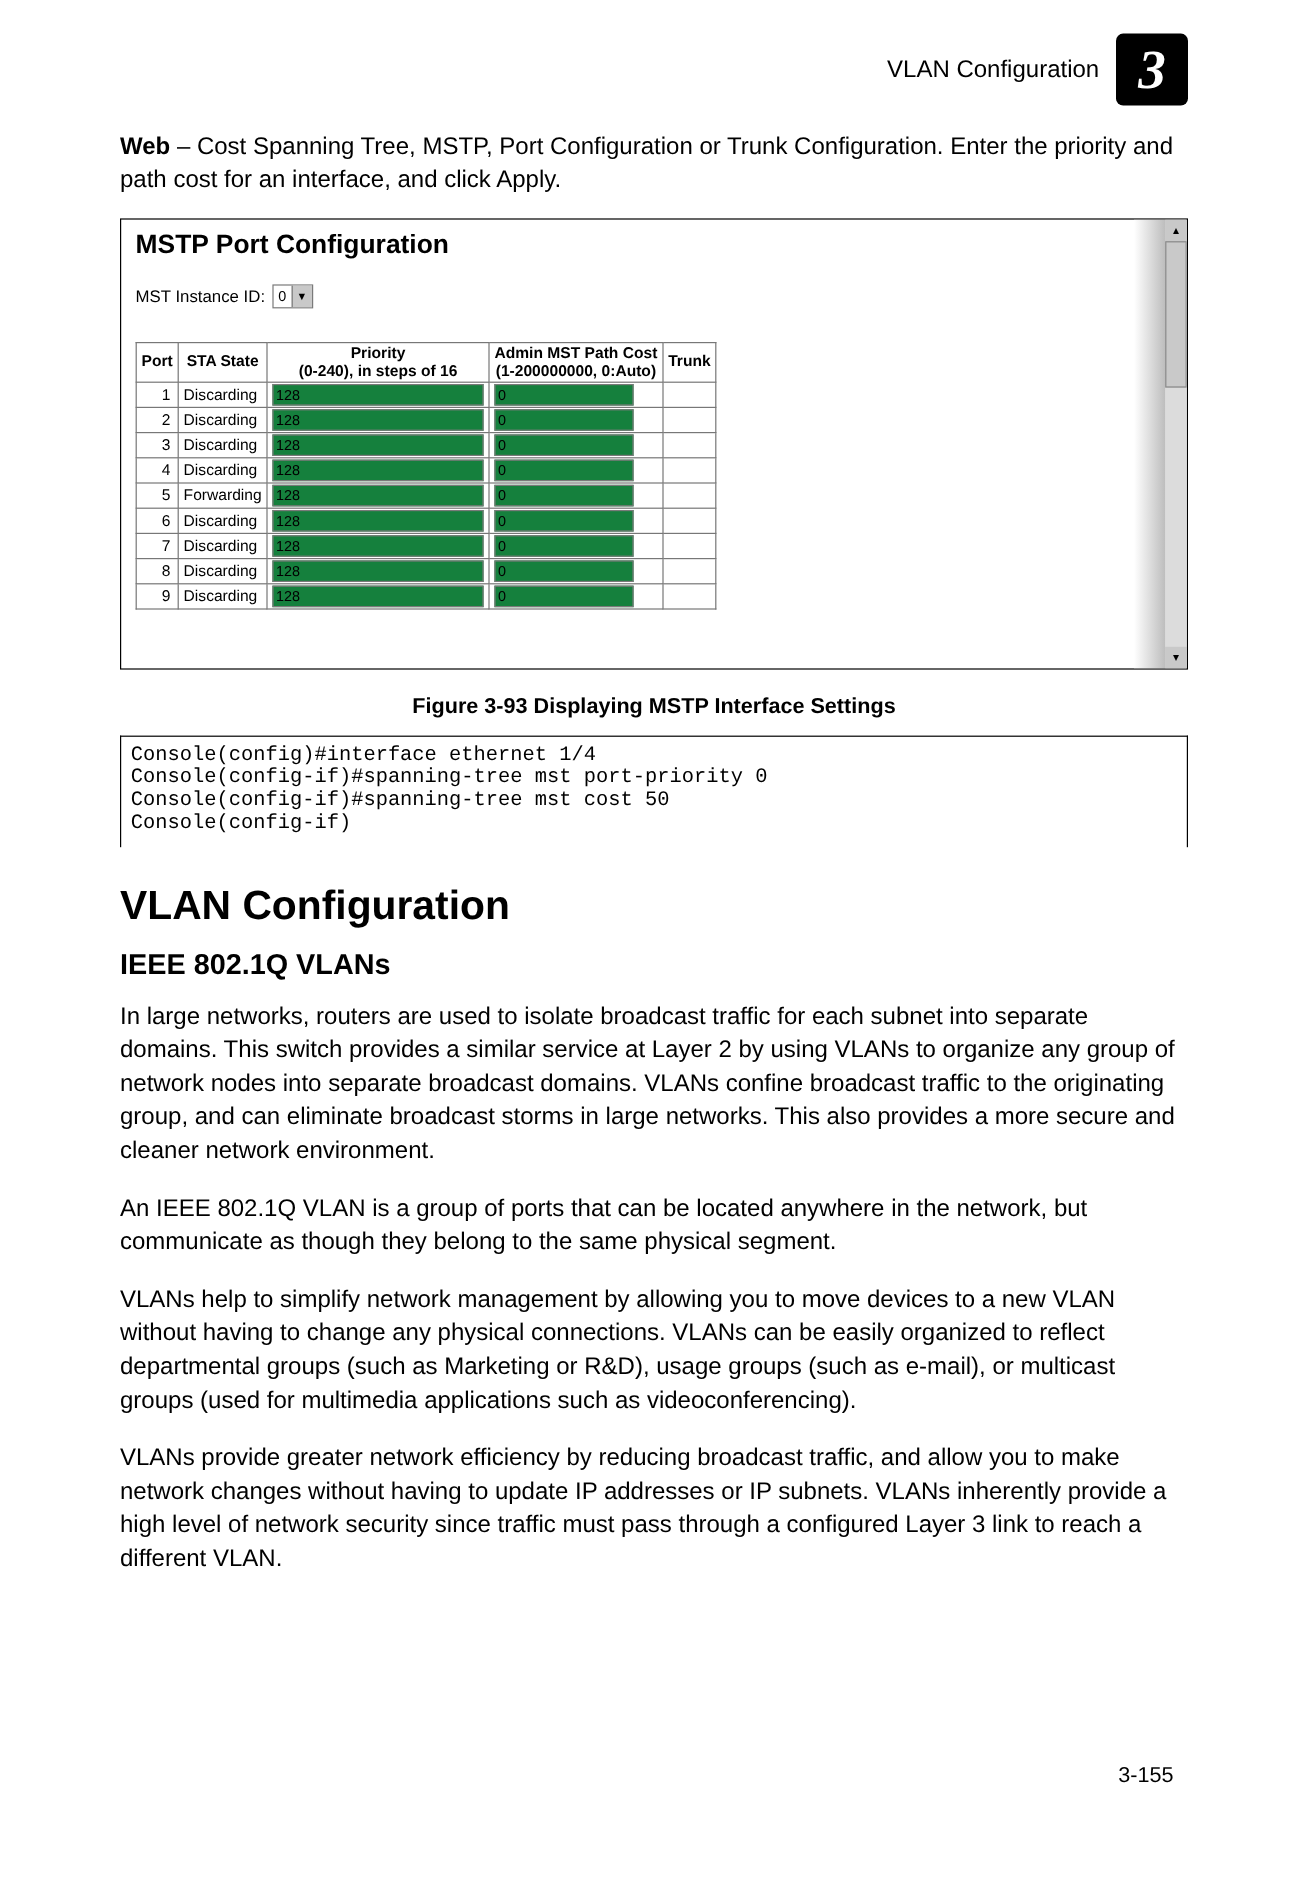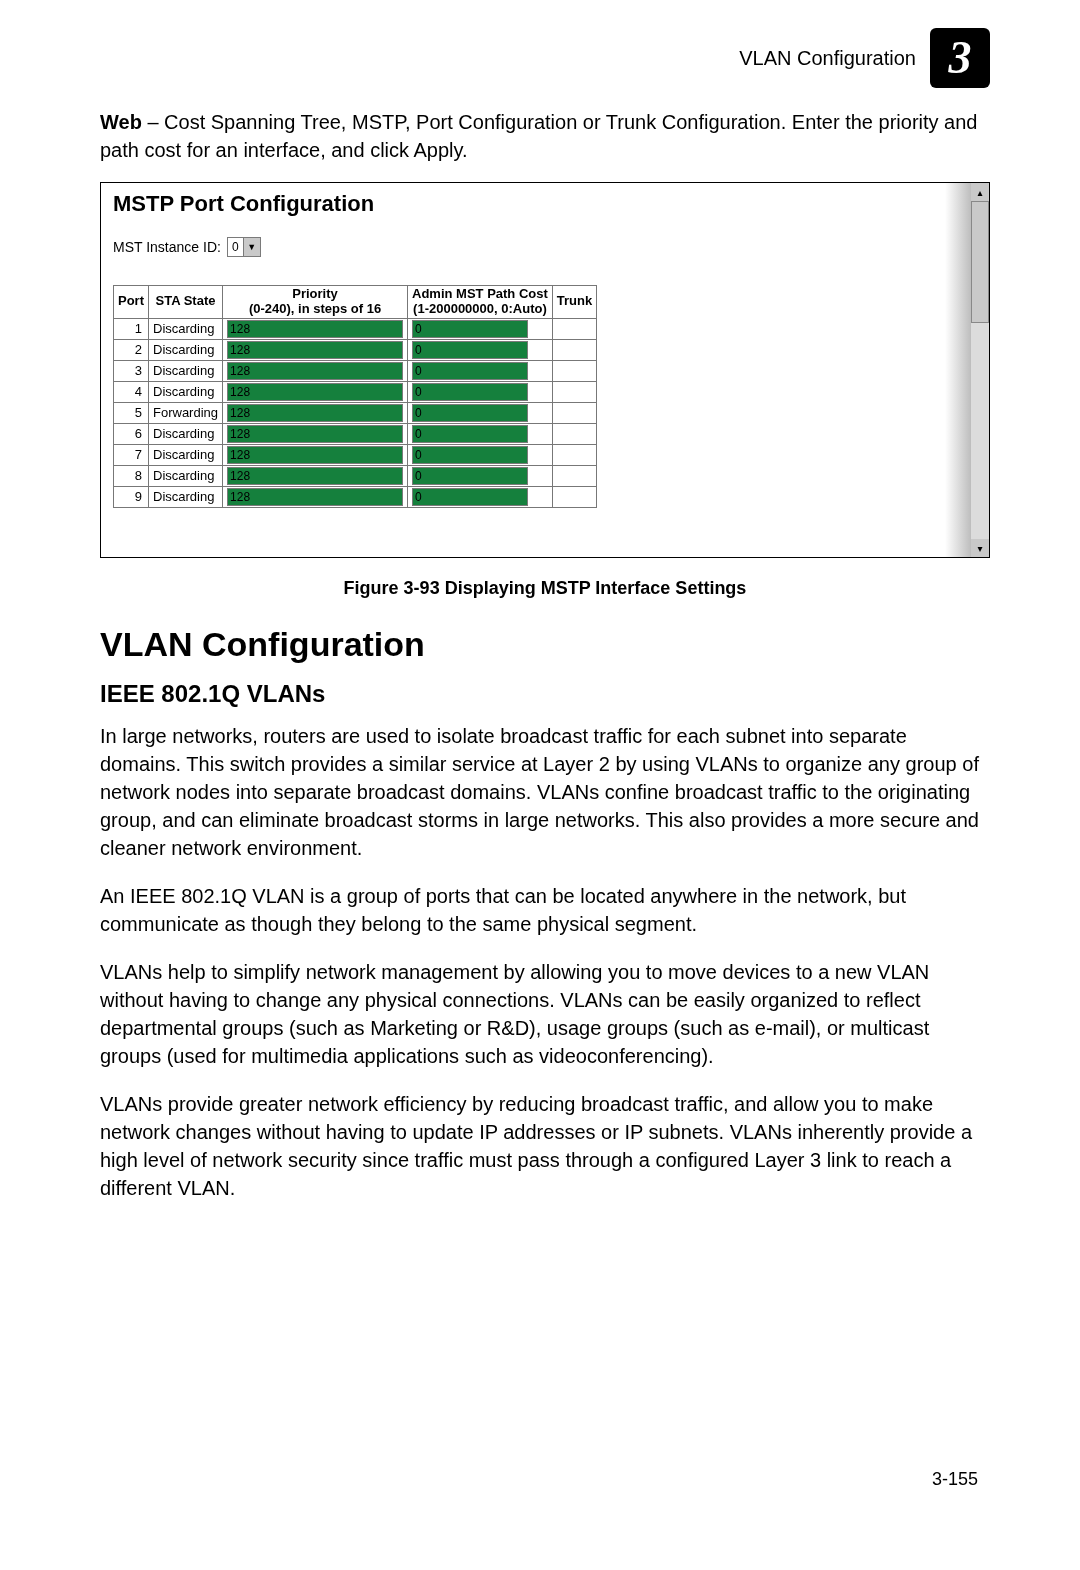--- a/index.html
+++ b/index.html
@@ -185,20 +185,24 @@
           <td></td>
         </tr>
       </tbody>
         </table>
     </div>
   </div>
 
   <div class="fig-caption">Figure 3-93  Displaying MSTP Interface Settings</div>
 
 
+  <pre class="cli">Console(config)#interface ethernet 1/4
+Console(config-if)#spanning-tree mst port-priority 0
+Console(config-if)#spanning-tree mst cost 50
+Console(config-if)</pre>
 
   <h1 class="section">VLAN Configuration</h1>
   <h2 class="subsection">IEEE 802.1Q VLANs</h2>
 
   <p class="body">In large networks, routers are used to isolate broadcast traffic for each subnet into separate domains. This switch provides a similar service at Layer 2 by using VLANs to organize any group of network nodes into separate broadcast domains. VLANs confine broadcast traffic to the originating group, and can eliminate broadcast storms in large networks. This also provides a more secure and cleaner network environment.</p>
   <p class="body">An IEEE 802.1Q VLAN is a group of ports that can be located anywhere in the network, but communicate as though they belong to the same physical segment.</p>
   <p class="body">VLANs help to simplify network management by allowing you to move devices to a new VLAN without having to change any physical connections. VLANs can be easily organized to reflect departmental groups (such as Marketing or R&amp;D), usage groups (such as e-mail), or multicast groups (used for multimedia applications such as videoconferencing).</p>
   <p class="body">VLANs provide greater network efficiency by reducing broadcast traffic, and allow you to make network changes without having to update IP addresses or IP subnets. VLANs inherently provide a high level of network security since traffic must pass through a configured Layer 3 link to reach a different VLAN.</p>
 
   <div class="footer">3-155</div>

